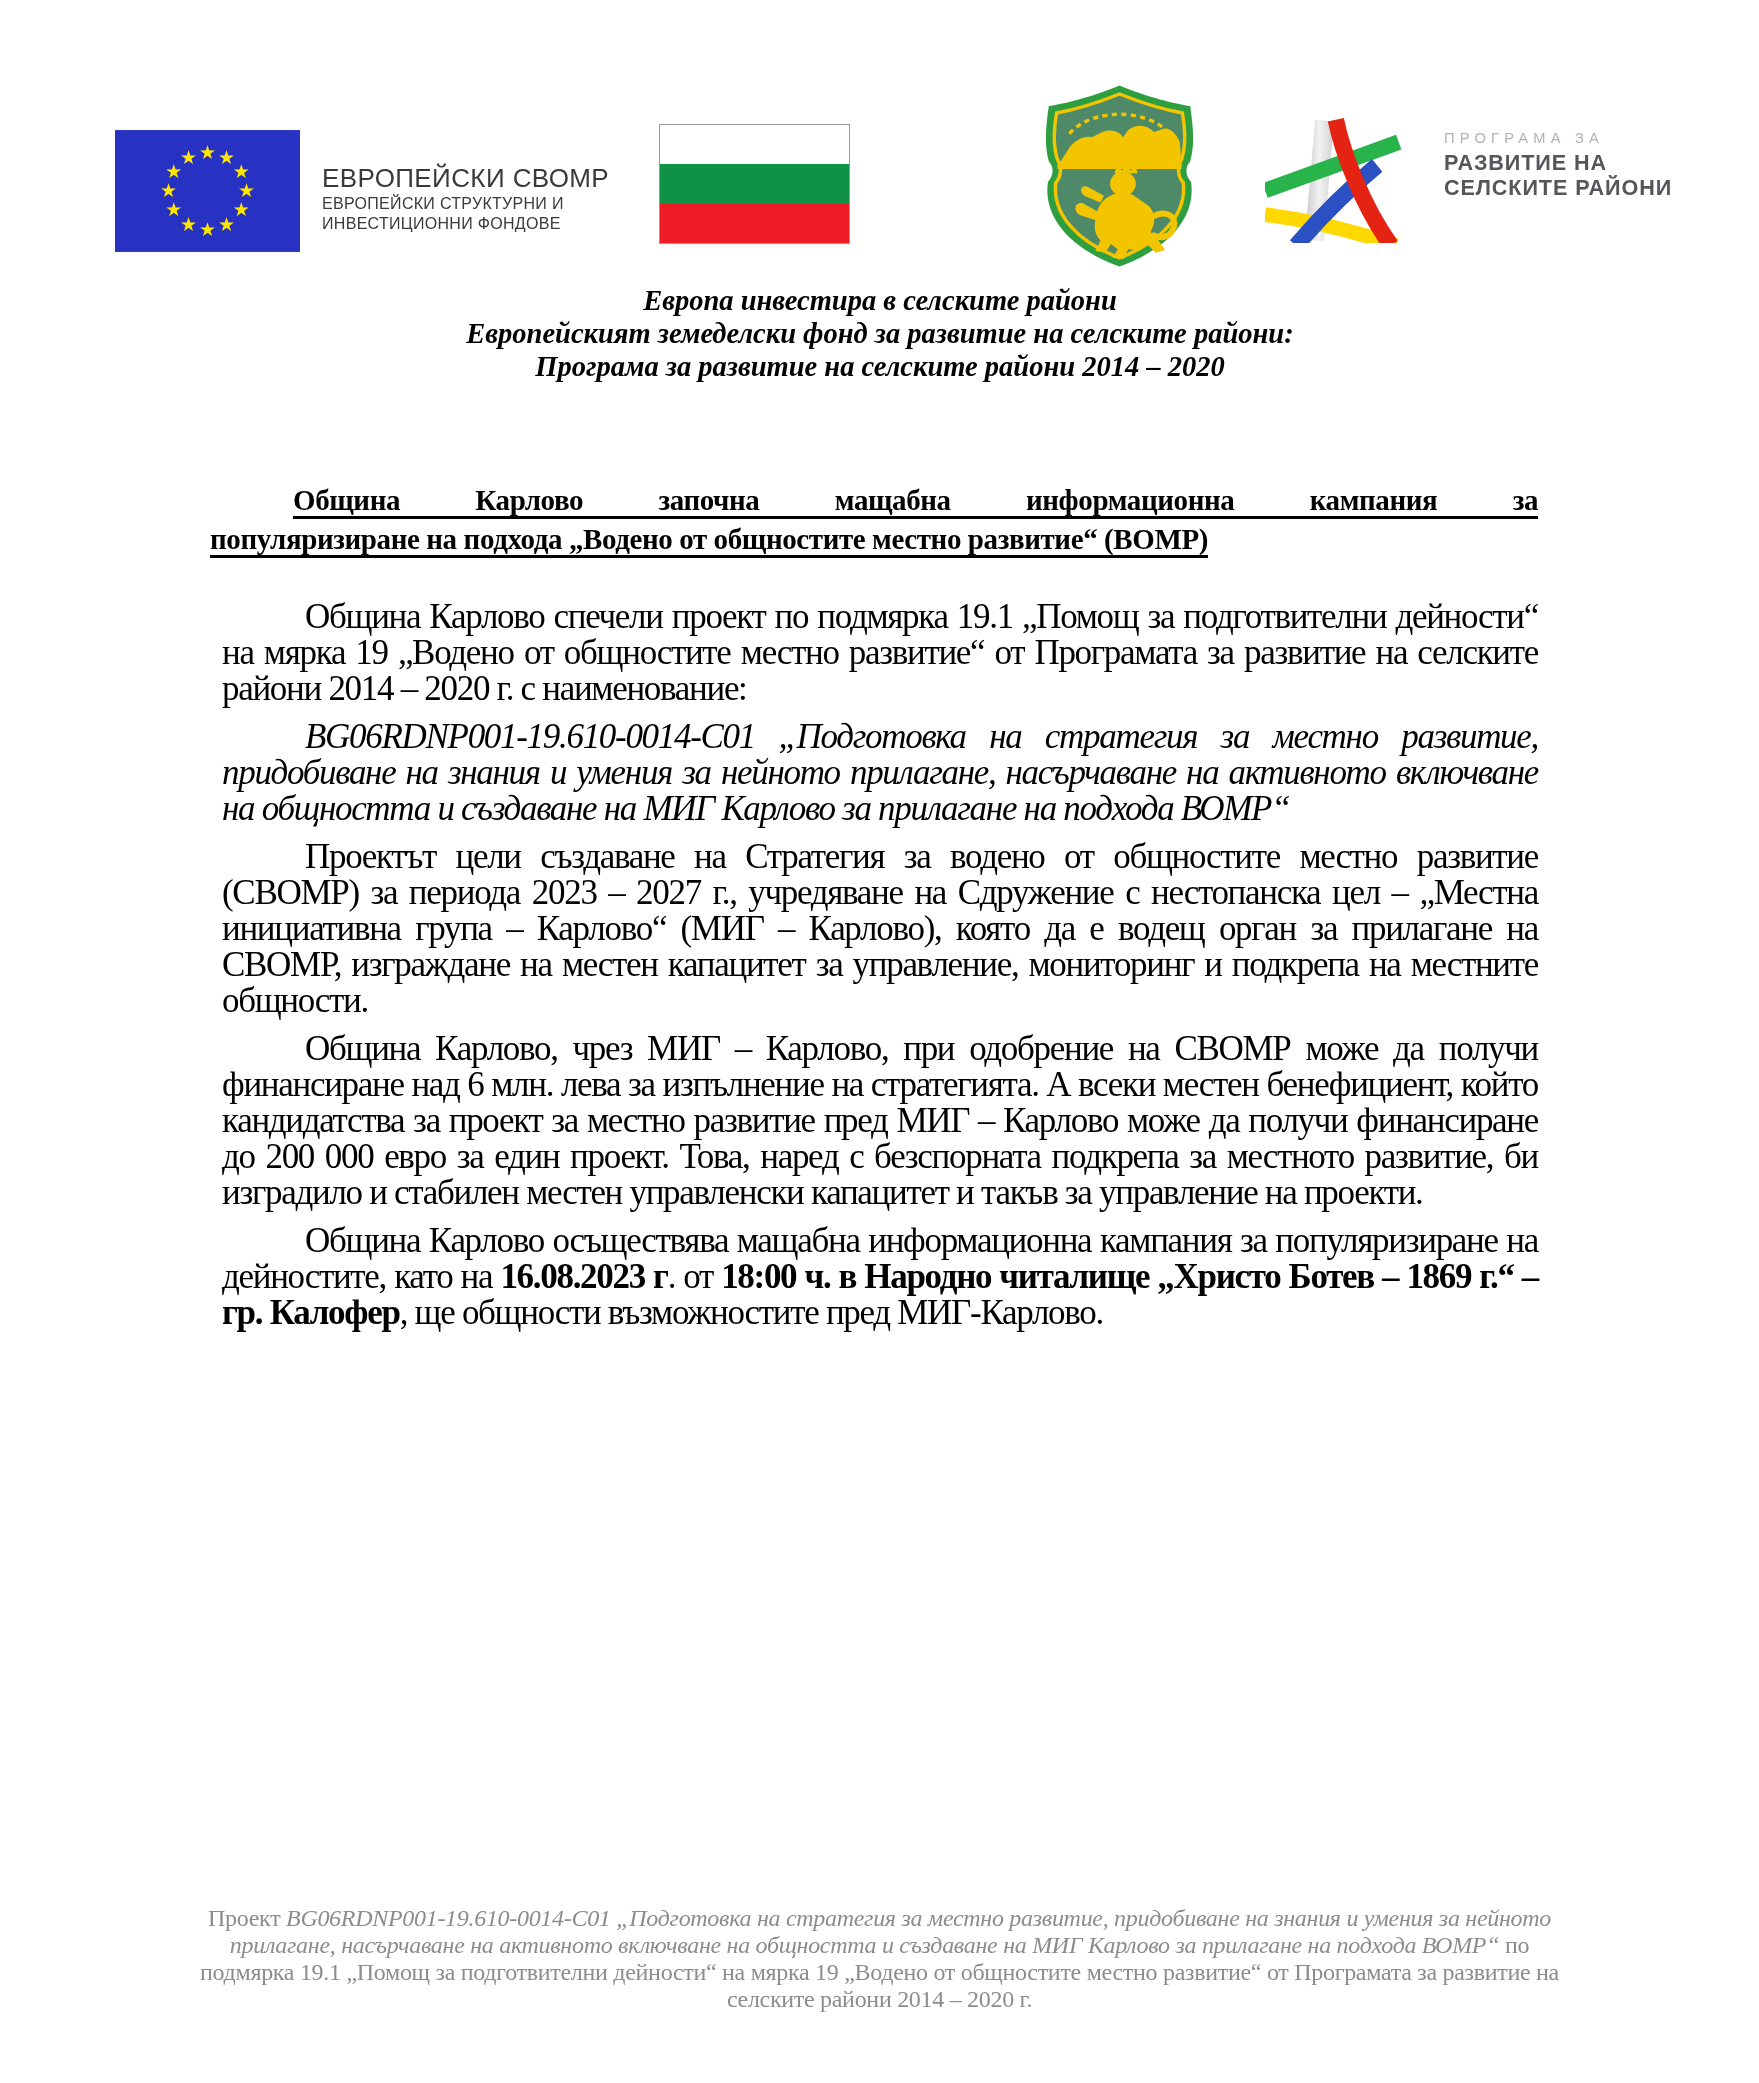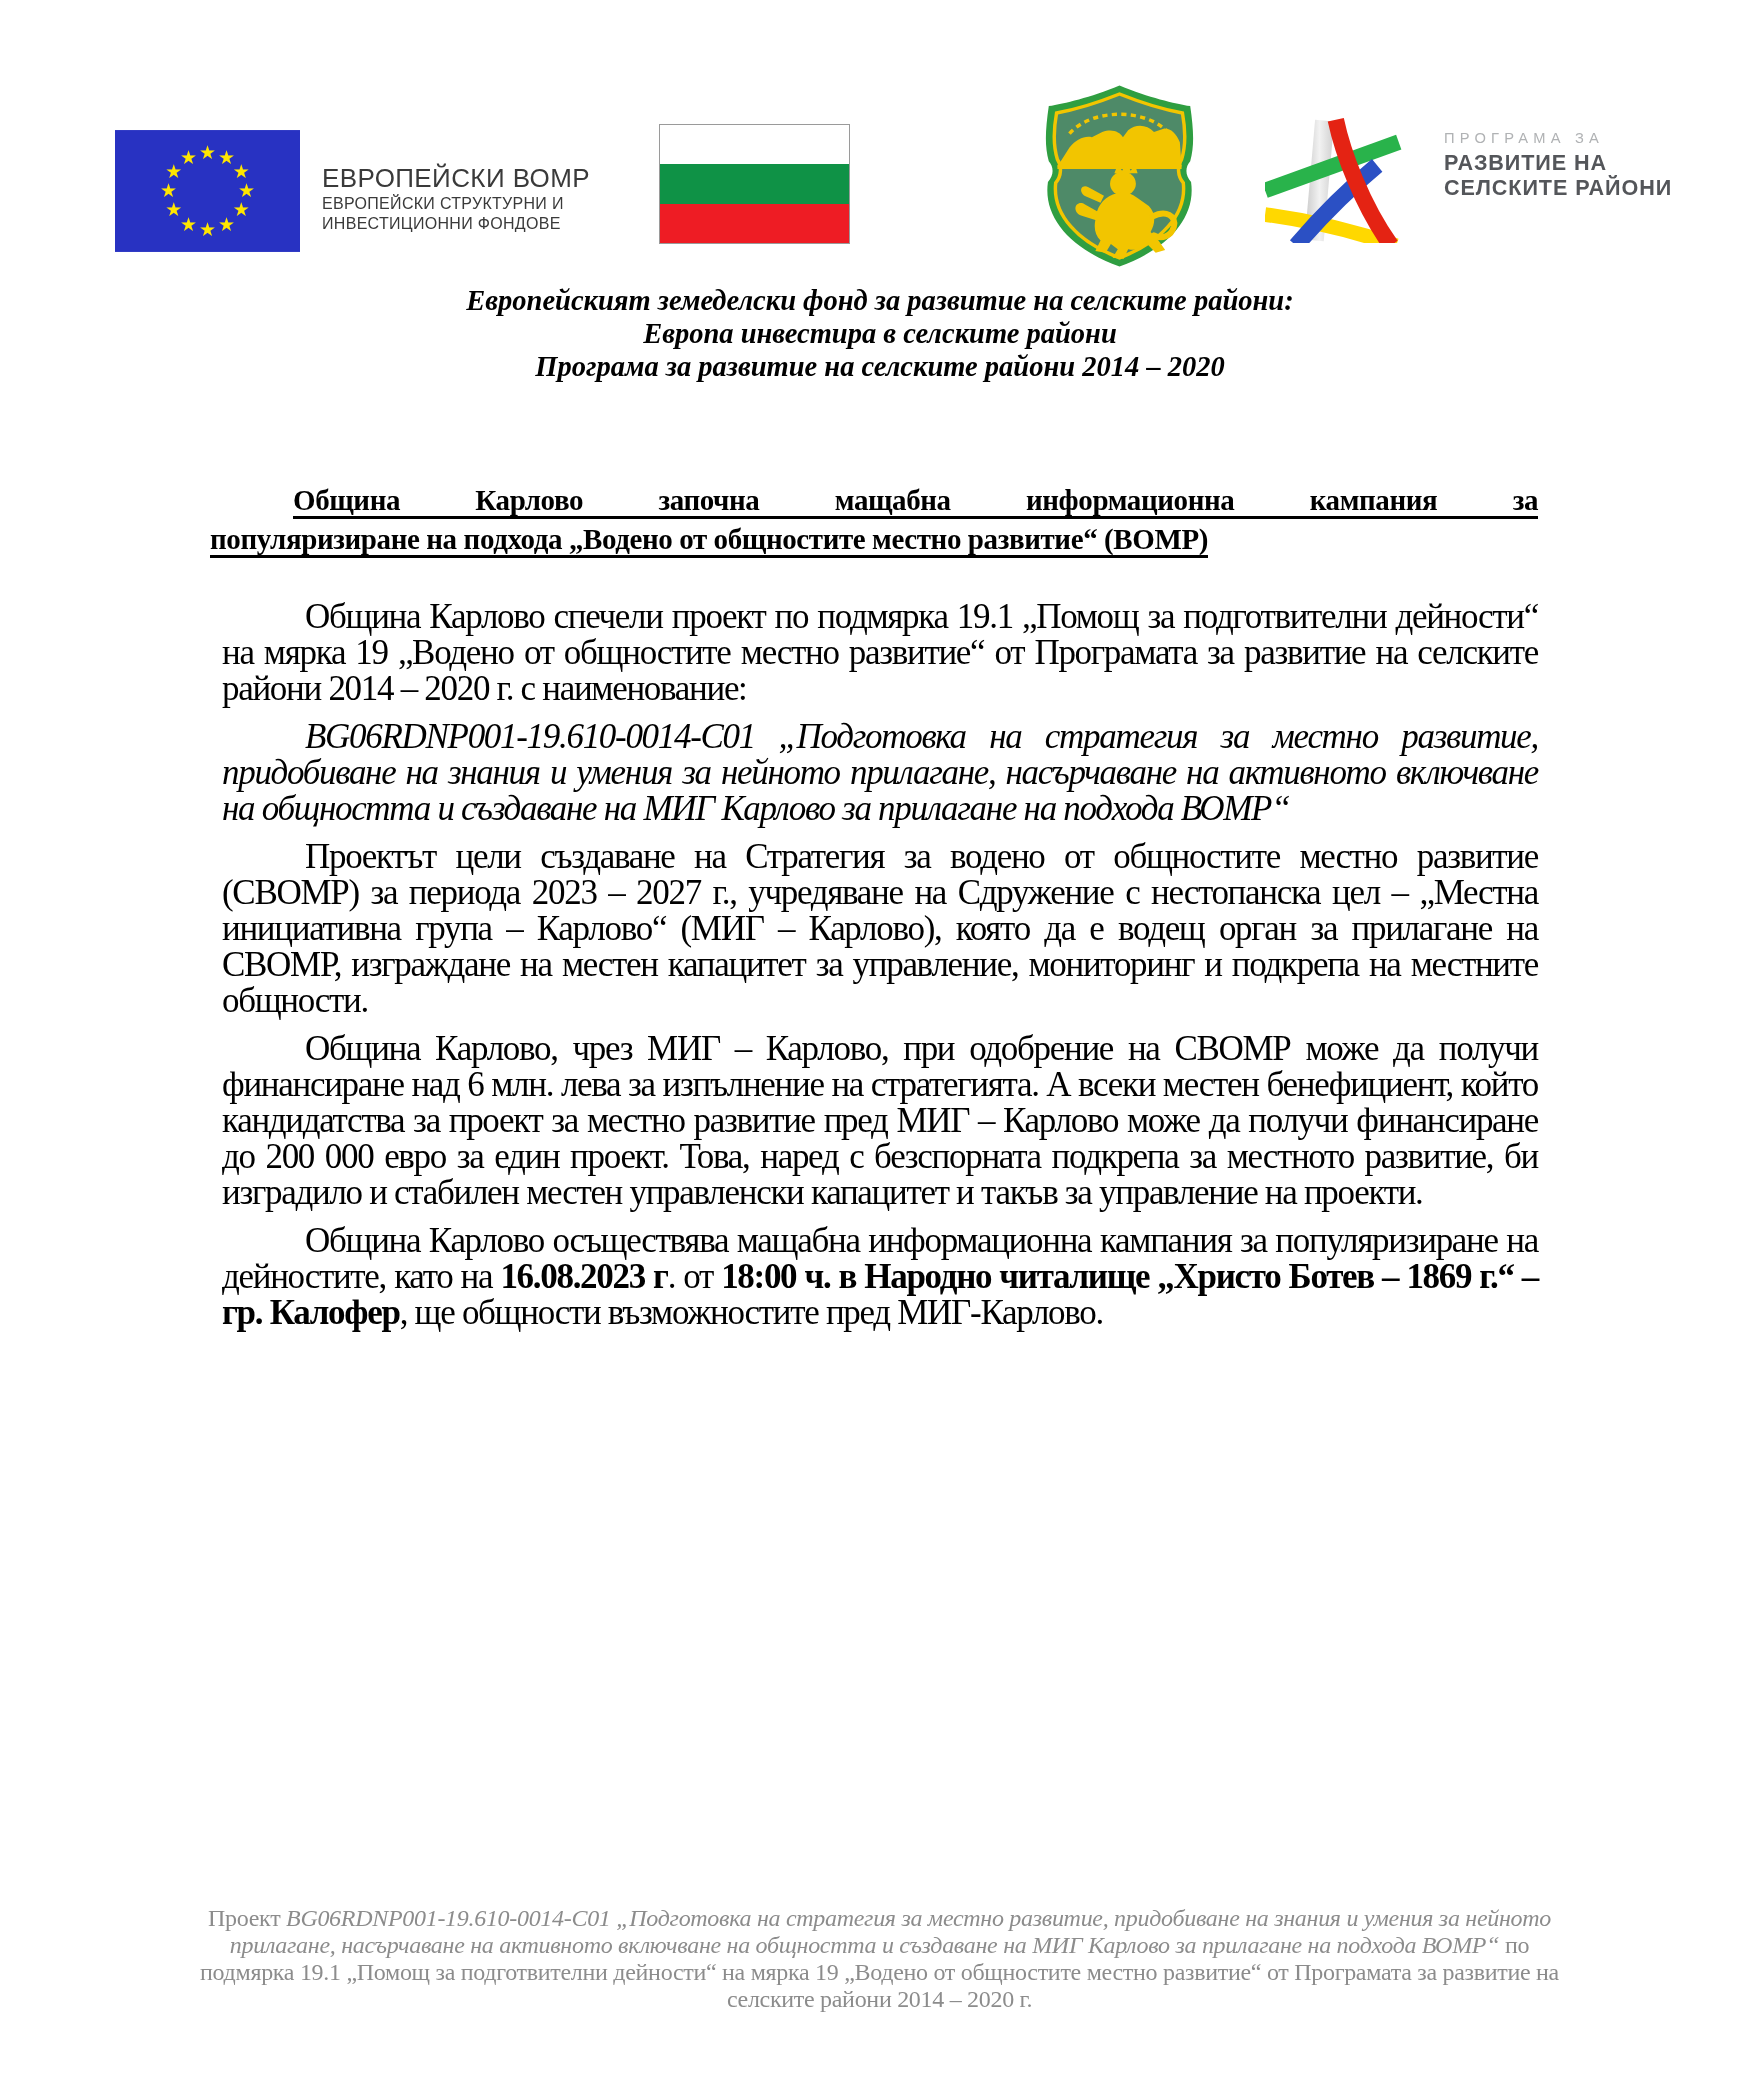--- a/index.html
+++ b/index.html
@@ -69,21 +69,21 @@
       <text x="107" y="123">★</text>
       <text x="85" y="117">★</text>
       <text x="68" y="100">★</text>
       <text x="62" y="78">★</text>
       <text x="68" y="55">★</text>
       <text x="85" y="39">★</text>
     </g>
   </svg>
 
   <div class="eu-text">
-    <div class="t1">ЕВРОПЕЙСКИ ВОМР</div>
+    <div class="t1">ЕВРОПЕЙСКИ СВОМР</div>
     <div class="t2">ЕВРОПЕЙСКИ СТРУКТУРНИ И</div>
     <div class="t2">ИНВЕСТИЦИОННИ ФОНДОВЕ</div>
   </div>
 
   <div class="bg-flag">
     <div class="stripe" style="background:#FFFFFF"></div>
     <div class="stripe" style="background:#0F9246"></div>
     <div class="stripe" style="background:#EE1C24"></div>
   </div>
 
@@ -116,22 +116,22 @@
     <path d="M36,148 C60,120 95,84 130,55" stroke="#2B50C4" stroke-width="19" fill="none"></path>
     <path d="M82,2 C90,40 112,100 146,148" stroke="#E42313" stroke-width="19" fill="none"></path>
   </svg>
   <div class="rdp-text">
     <div class="l1">ПРОГРАМА ЗА</div>
     <div class="l2">РАЗВИТИЕ НА</div>
     <div class="l2">СЕЛСКИТЕ РАЙОНИ</div>
   </div>
 
   <div class="motto">
+    <div>Европа инвестира в селските райони</div>
     <div>Европейският земеделски фонд за развитие на селските райони:</div>
-    <div>Европа инвестира в селските райони</div>
     <div>Програма за развитие на селските райони 2014 – 2020</div>
   </div>
 
   <div class="content">
 
     <div class="doc-title">
       <div class="t-line1">Община Карлово започна мащабна информационна кампания за</div>
       <div class="t-line2">популяризиране на подхода „Водено от общностите местно развитие“ (ВОМР)</div>
     </div>
 

